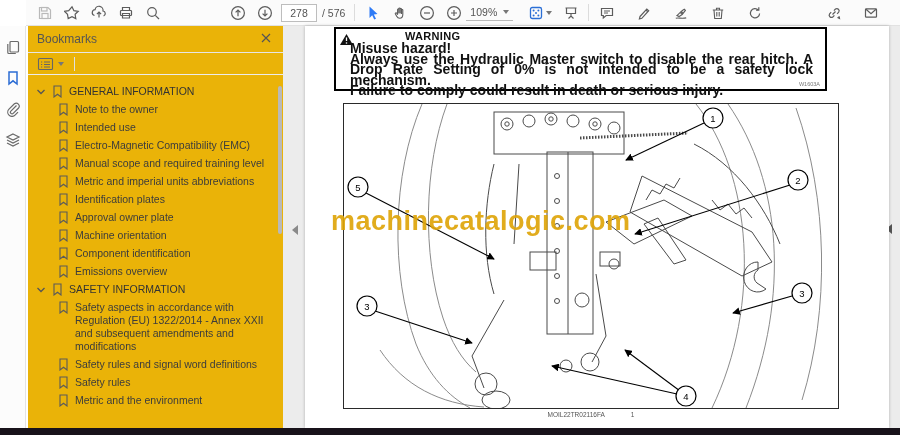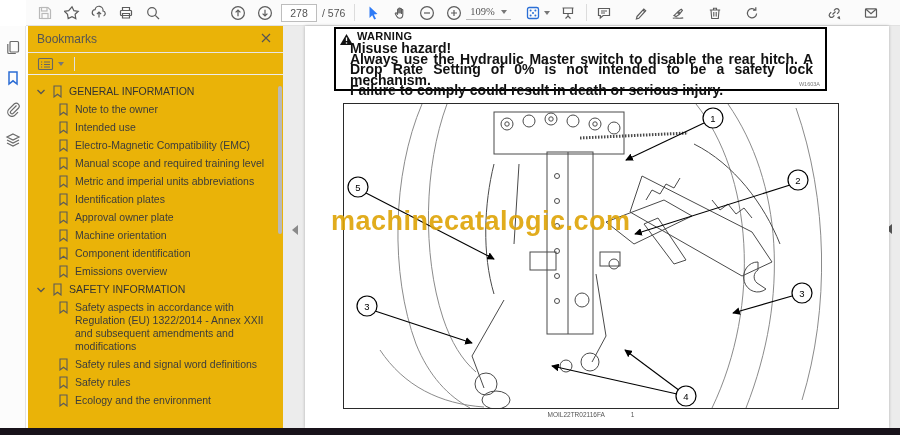--- a/index.html
+++ b/index.html
@@ -14,21 +14,21 @@
          color:#5c5c5c;flex:none;cursor:pointer;}
   .tb-ic svg{width:16px;height:16px;display:block;}
   .tb-ic.disabled{color:#b9b9b9;}
   .tb-gap{width:10px;flex:none;}
   .tb-sep{width:1px;height:17px;background:#dcdcdc;flex:none;margin:0 9px;}
   .page-box{width:34px;height:16px;border:1px solid #bdbdbd;background:#fff;font-size:10.5px;
             color:#555;display:flex;align-items:center;justify-content:center;margin:0 5px 0 8px;}
   .page-total{font-size:10.5px;color:#555;white-space:nowrap;}
   .zoom-ctl{display:flex;align-items:center;gap:6px;border-bottom:1px solid #b9b9b9;
             padding:1px 4px 2px 4px;margin:0 4px;cursor:pointer;}
-  .zoom-lbl{font-size:10.5px;color:#555;font-family:Liberation Serif, serif;}
+  .zoom-lbl{font-size:10.5px;color:#555;}
   .caret{width:0;height:0;border-left:3.5px solid transparent;border-right:3.5px solid transparent;
          border-top:4px solid #777;flex:none;}
   .flex-sp{flex:1;}
 
   
   .rail{position:absolute;left:0;top:26px;width:26px;height:402px;background:#fcfcfc;
         border-right:1px solid #e3e3e3;box-sizing:border-box;display:flex;flex-direction:column;
         align-items:center;padding-top:12px;gap:14px;}
   .rail .tb-ic{color:#6a6a6a;}
   .rail .tb-ic.active{color:#2b6cd4;}
@@ -66,21 +66,21 @@
         border-top:5px solid transparent;border-bottom:5px solid transparent;border-right:6px solid #8a8a8a;}
   .gutter-arrow-right{position:absolute;left:603px;top:198px;width:0;height:0;cursor:pointer;
         border-top:5px solid transparent;border-bottom:5px solid transparent;border-right:6px solid #555;}
   .doc-scroll{position:absolute;left:596px;top:167px;width:2px;height:52px;background:#c2c2c2;cursor:pointer;}
 
   
   .warnbox{position:absolute;left:29px;top:1px;width:493px;height:64px;border:2px solid #000;
            box-sizing:border-box;background:#fff;}
   .warn-head{display:flex;align-items:center;gap:4px;padding:1px 0 0 4px;}
   .warn-tri{width:13px;height:11px;flex:none;}
-  .warn-title{font-size:11px;font-weight:bold;color:#111;letter-spacing:.3px;}
+  .warn-title{font-size:11px;font-weight:bold;color:#111;letter-spacing:.3px;margin-left:48px;}
   .warn-body{padding:1px 12px 0 14px;font-size:14px;line-height:10.6px;font-weight:bold;color:#111;
              text-align:justify;}
   .warn-code{position:absolute;right:5px;bottom:2px;font-size:5.5px;color:#777;}
 
   
   .figbox{position:absolute;left:38px;top:77px;width:496px;height:306px;border:1px solid #2a2a2a;
           box-sizing:border-box;background:#fff;}
   .figbox svg{display:block;width:494px;height:304px;}
   .fig-caption{position:absolute;left:38px;top:385px;width:496px;display:flex;justify-content:center;
                gap:26px;font-size:6.5px;color:#555;}
@@ -442,21 +442,21 @@
             </svg>
           </span>
           <span class="bm-label">Safety rules</span>
         </div>
         <div class="bm-row child">
           <span class="bmk">
             <svg viewBox="0 0 11 13" fill="none" stroke="currentColor" stroke-width="1.1">
               <path d="M2 1h7v11L5.5 9.3 2 12z"></path>
             </svg>
           </span>
-          <span class="bm-label">Ecology and the environment</span>
+          <span class="bm-label">Metric and the environment</span>
         </div>
         <div class="bm-row child"></div>
       </div>
     <div class="panel-scroll"></div>
   </div>
 
   <div class="viewer">
     <div class="gutter-arrow-left"></div>
     <div class="gutter-arrow-right"></div>
     <div class="doc-scroll"></div>

